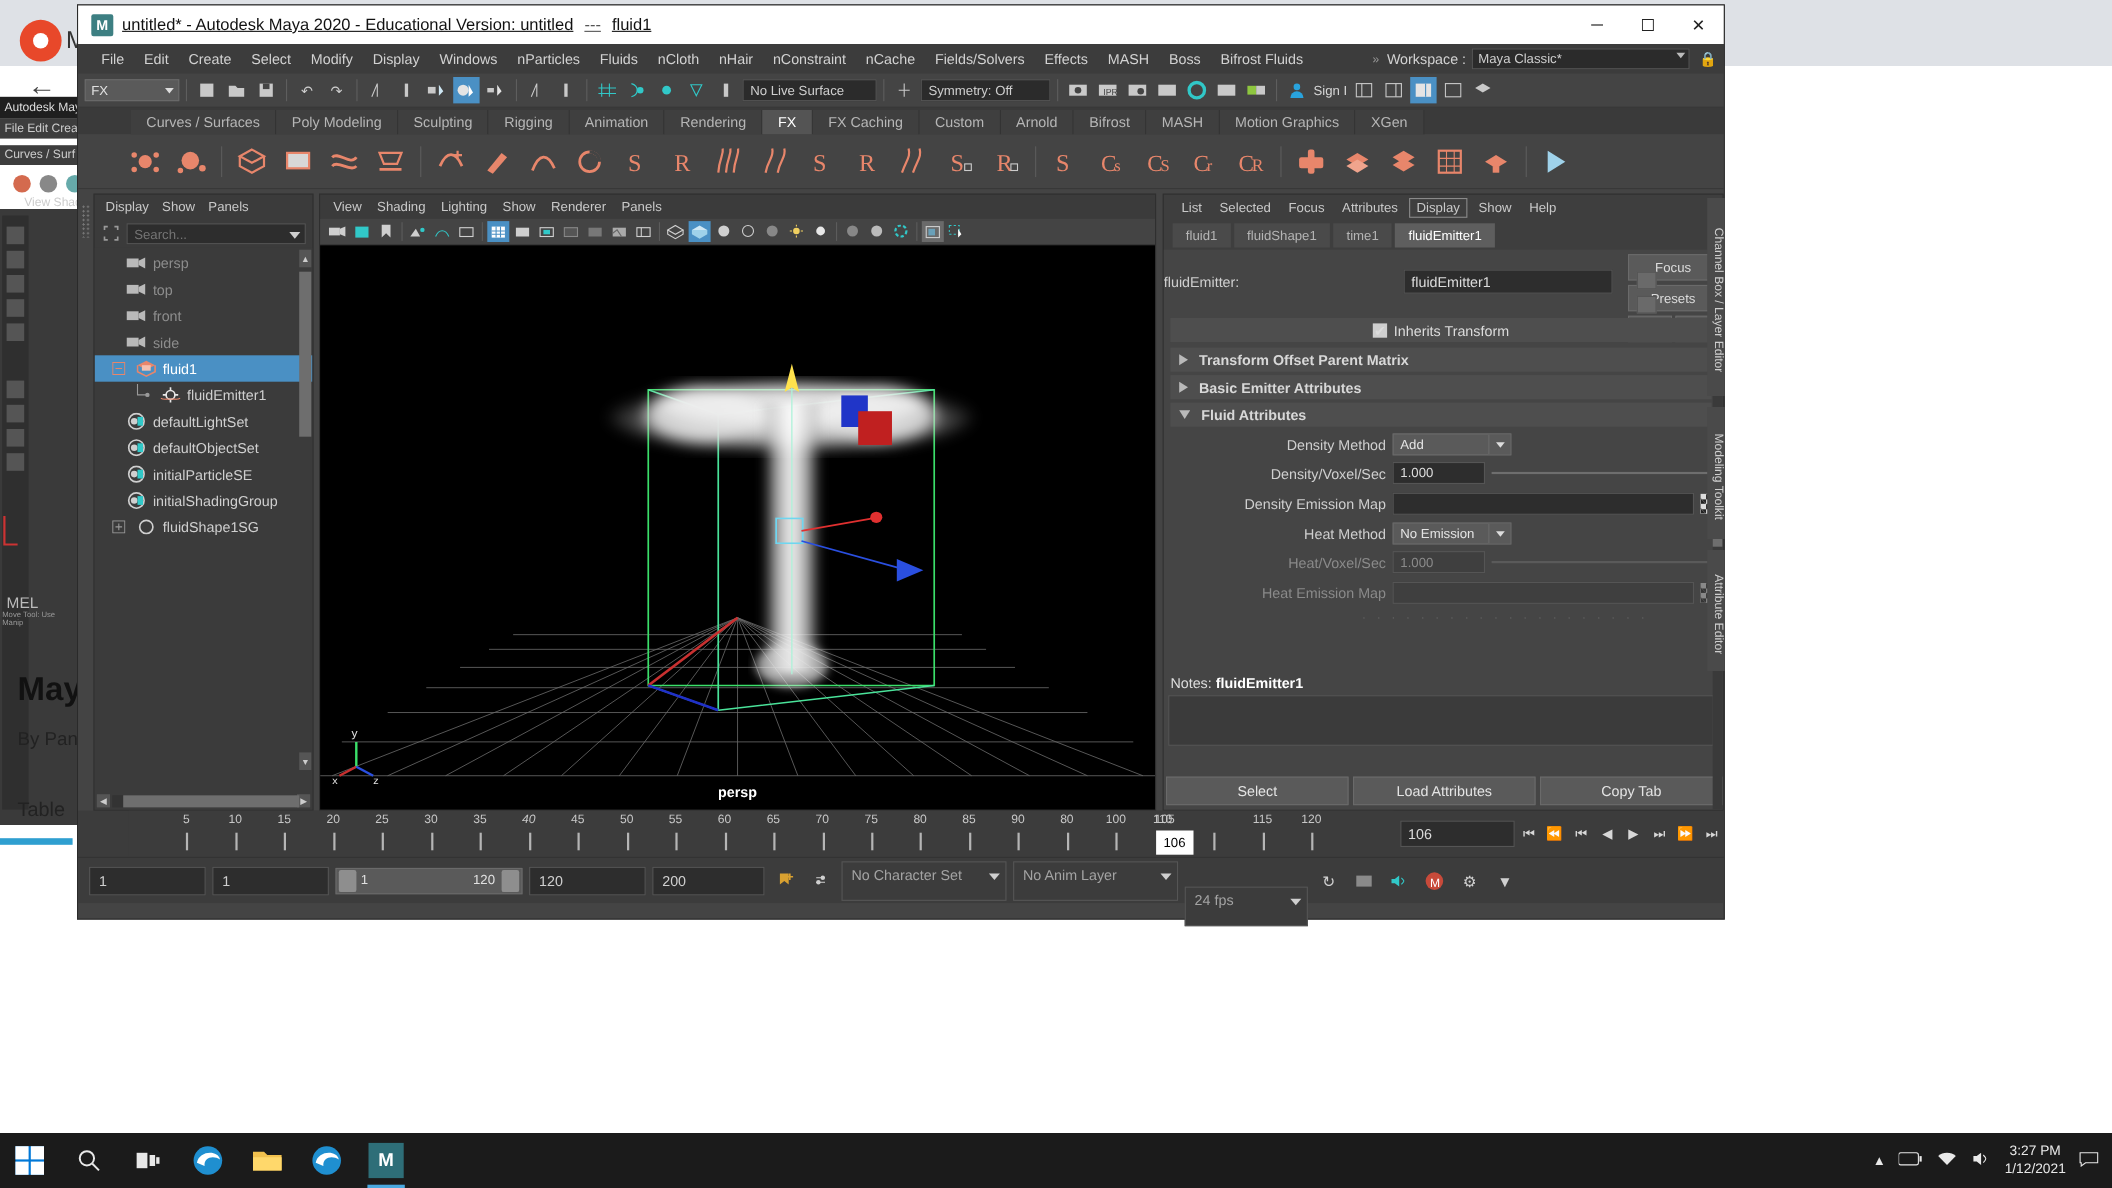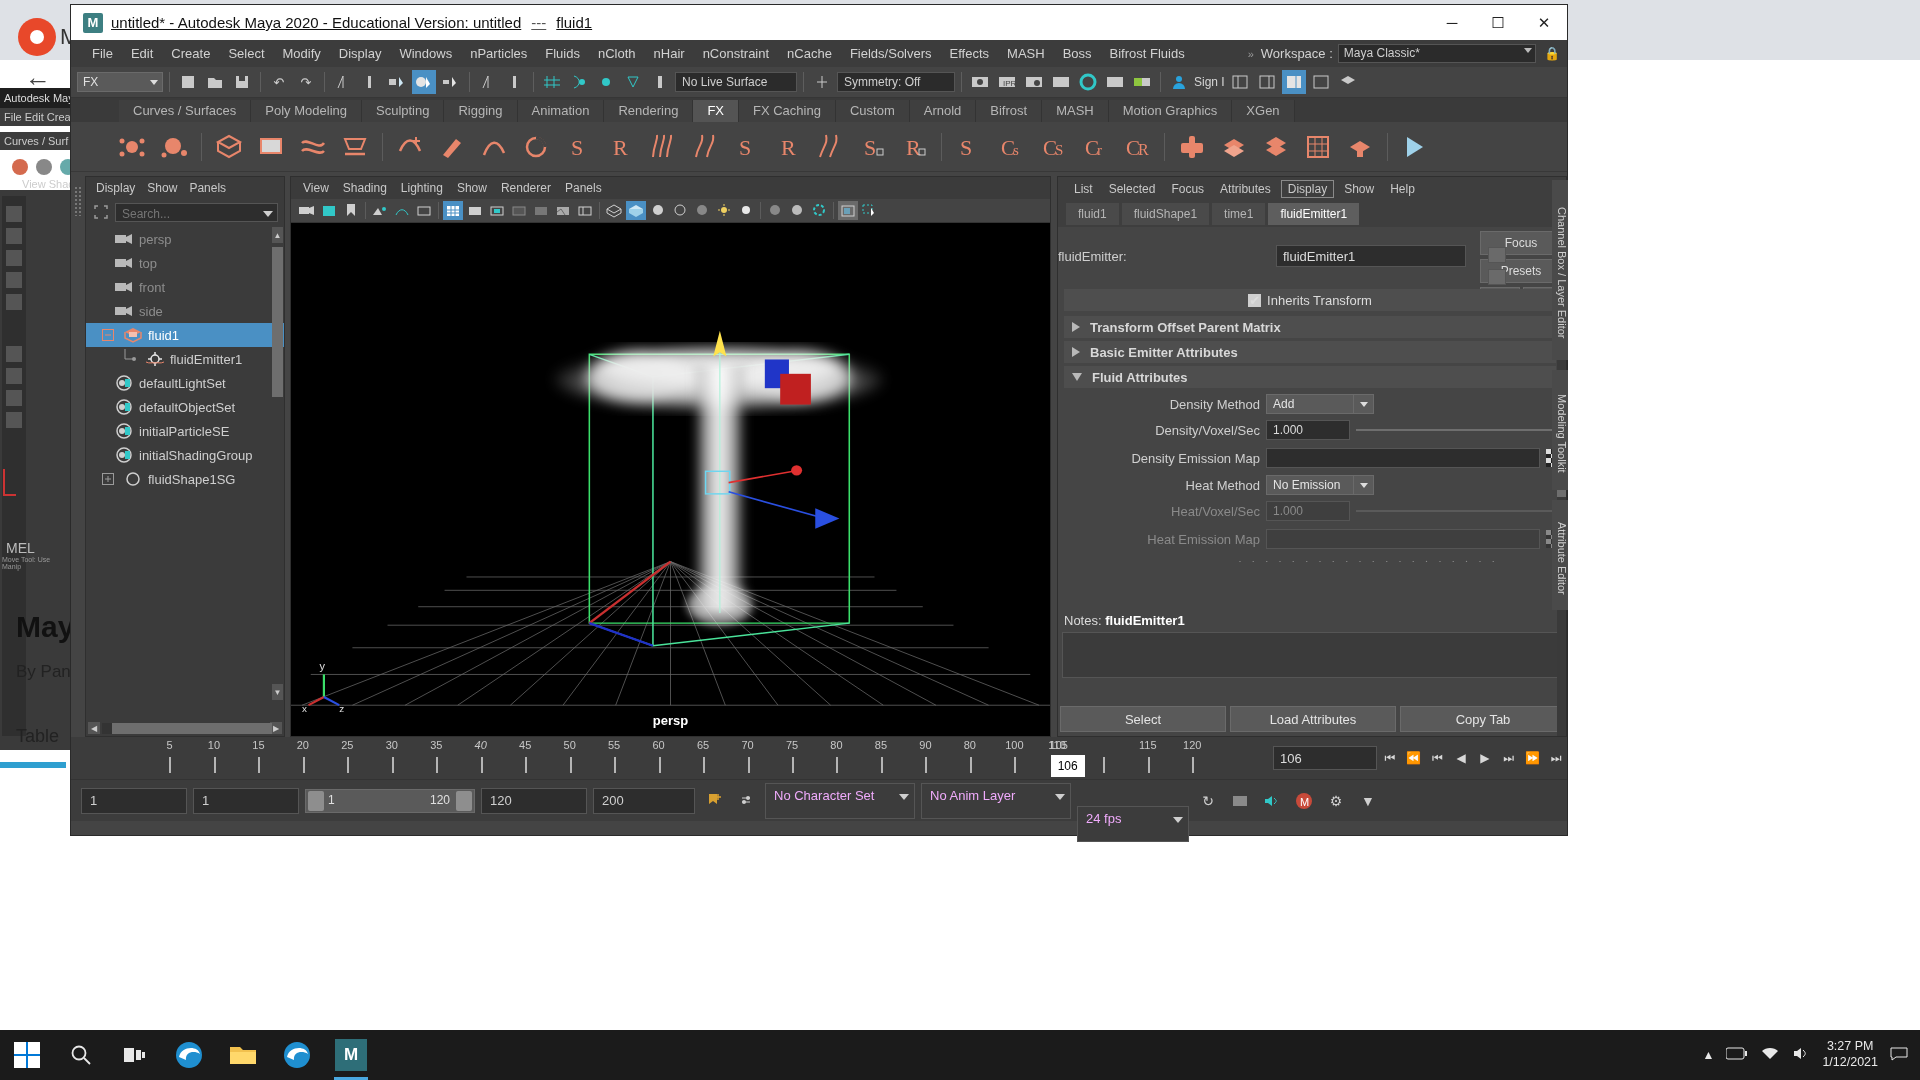--- a/index.html
+++ b/index.html
@@ -226,21 +226,21 @@
   
   .bottombar{height:42px;background:#3c3c3c;display:flex;align-items:center;gap:6px;padding-left:10px;
      border-top:1px solid #333;position:relative;}
   .bb-field{height:26px;background:#2d2d2d;border:1px solid #555;color:#cfcfcf;font-size:13px;
      line-height:24px;padding-left:8px;}
   .range{width:170px;height:24px;background:#5a5a5a;border:1px solid #6a6a6a;position:relative;
      display:flex;align-items:center;justify-content:space-between;padding:0 2px;}
   .range .cap{width:16px;height:20px;background:#8e8e8e;border-radius:2px;}
   .range .v1{position:absolute;left:22px;top:3px;font-size:12px;color:#e0e0e0;}
   .range .v2{position:absolute;right:24px;top:3px;font-size:12px;color:#e0e0e0;}
-  .bb-combo{height:36px;background:#3c3c3c;border:1px solid #555;color:#f0abfc;font-size:13px;
+  .bb-combo{height:36px;background:#3c3c3c;border:1px solid #555;color:#a3a3a3;font-size:13px;
      line-height:24px;padding-left:8px;position:relative;}
   .bb-combo .ar{position:absolute;right:5px;top:10px;border-left:5px solid transparent;
      border-right:5px solid transparent;border-top:6px solid #cfcfcf;}
   .bb-ico{width:26px;height:26px;display:flex;align-items:center;justify-content:center;color:#d0d0d0;font-size:14px;}
 
   
   .taskbar{position:absolute;left:0;bottom:0;width:1920px;height:50px;background:#1b1b1b;
      display:flex;align-items:center;}
   .tb-start{width:54px;height:50px;display:flex;align-items:center;justify-content:center;}
   .tb-win{width:26px;height:26px;background:#0078d7;display:grid;grid-template-columns:1fr 1fr;

